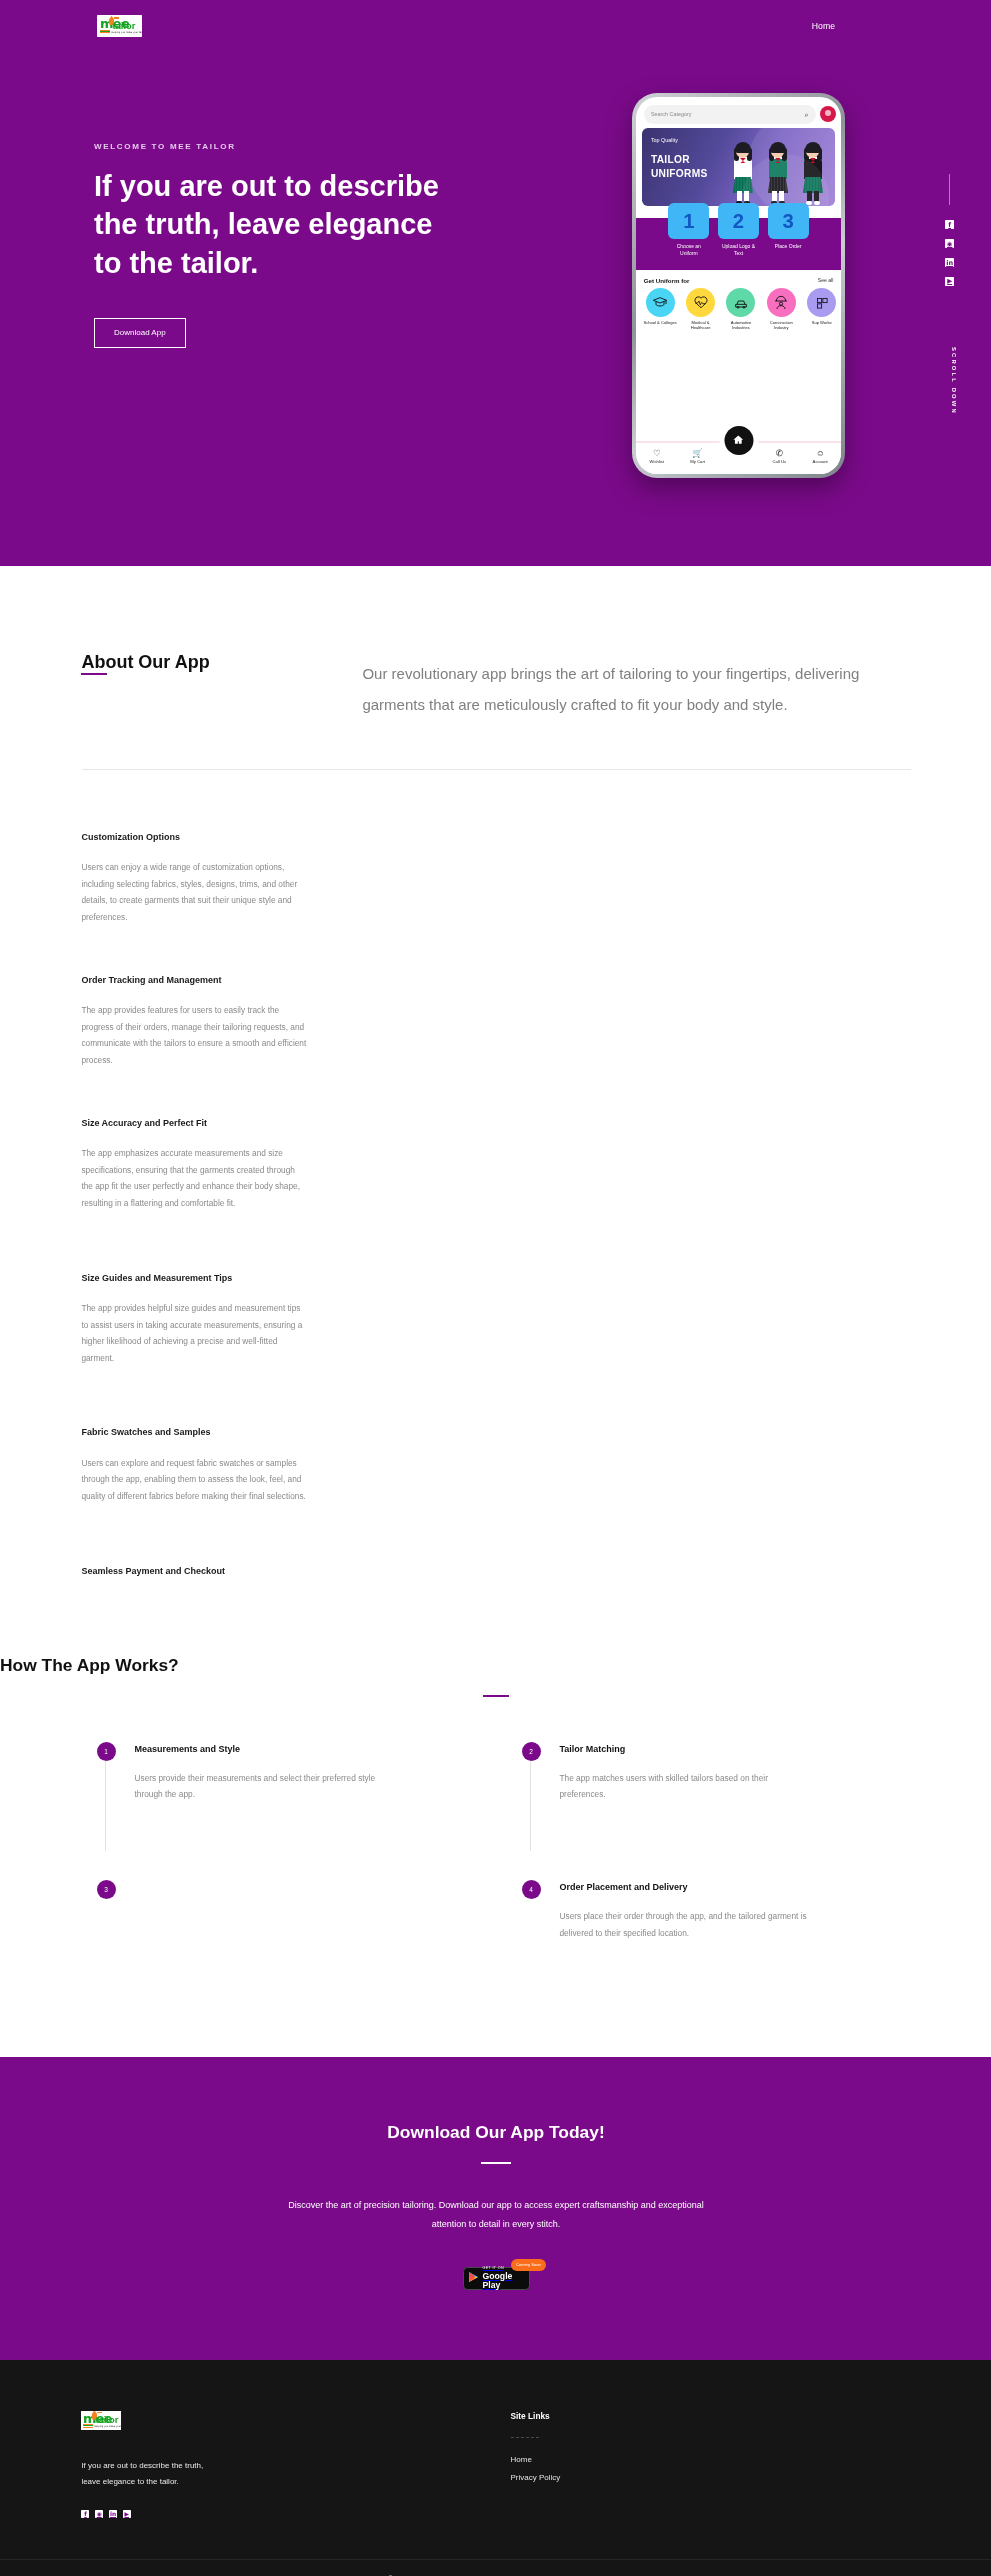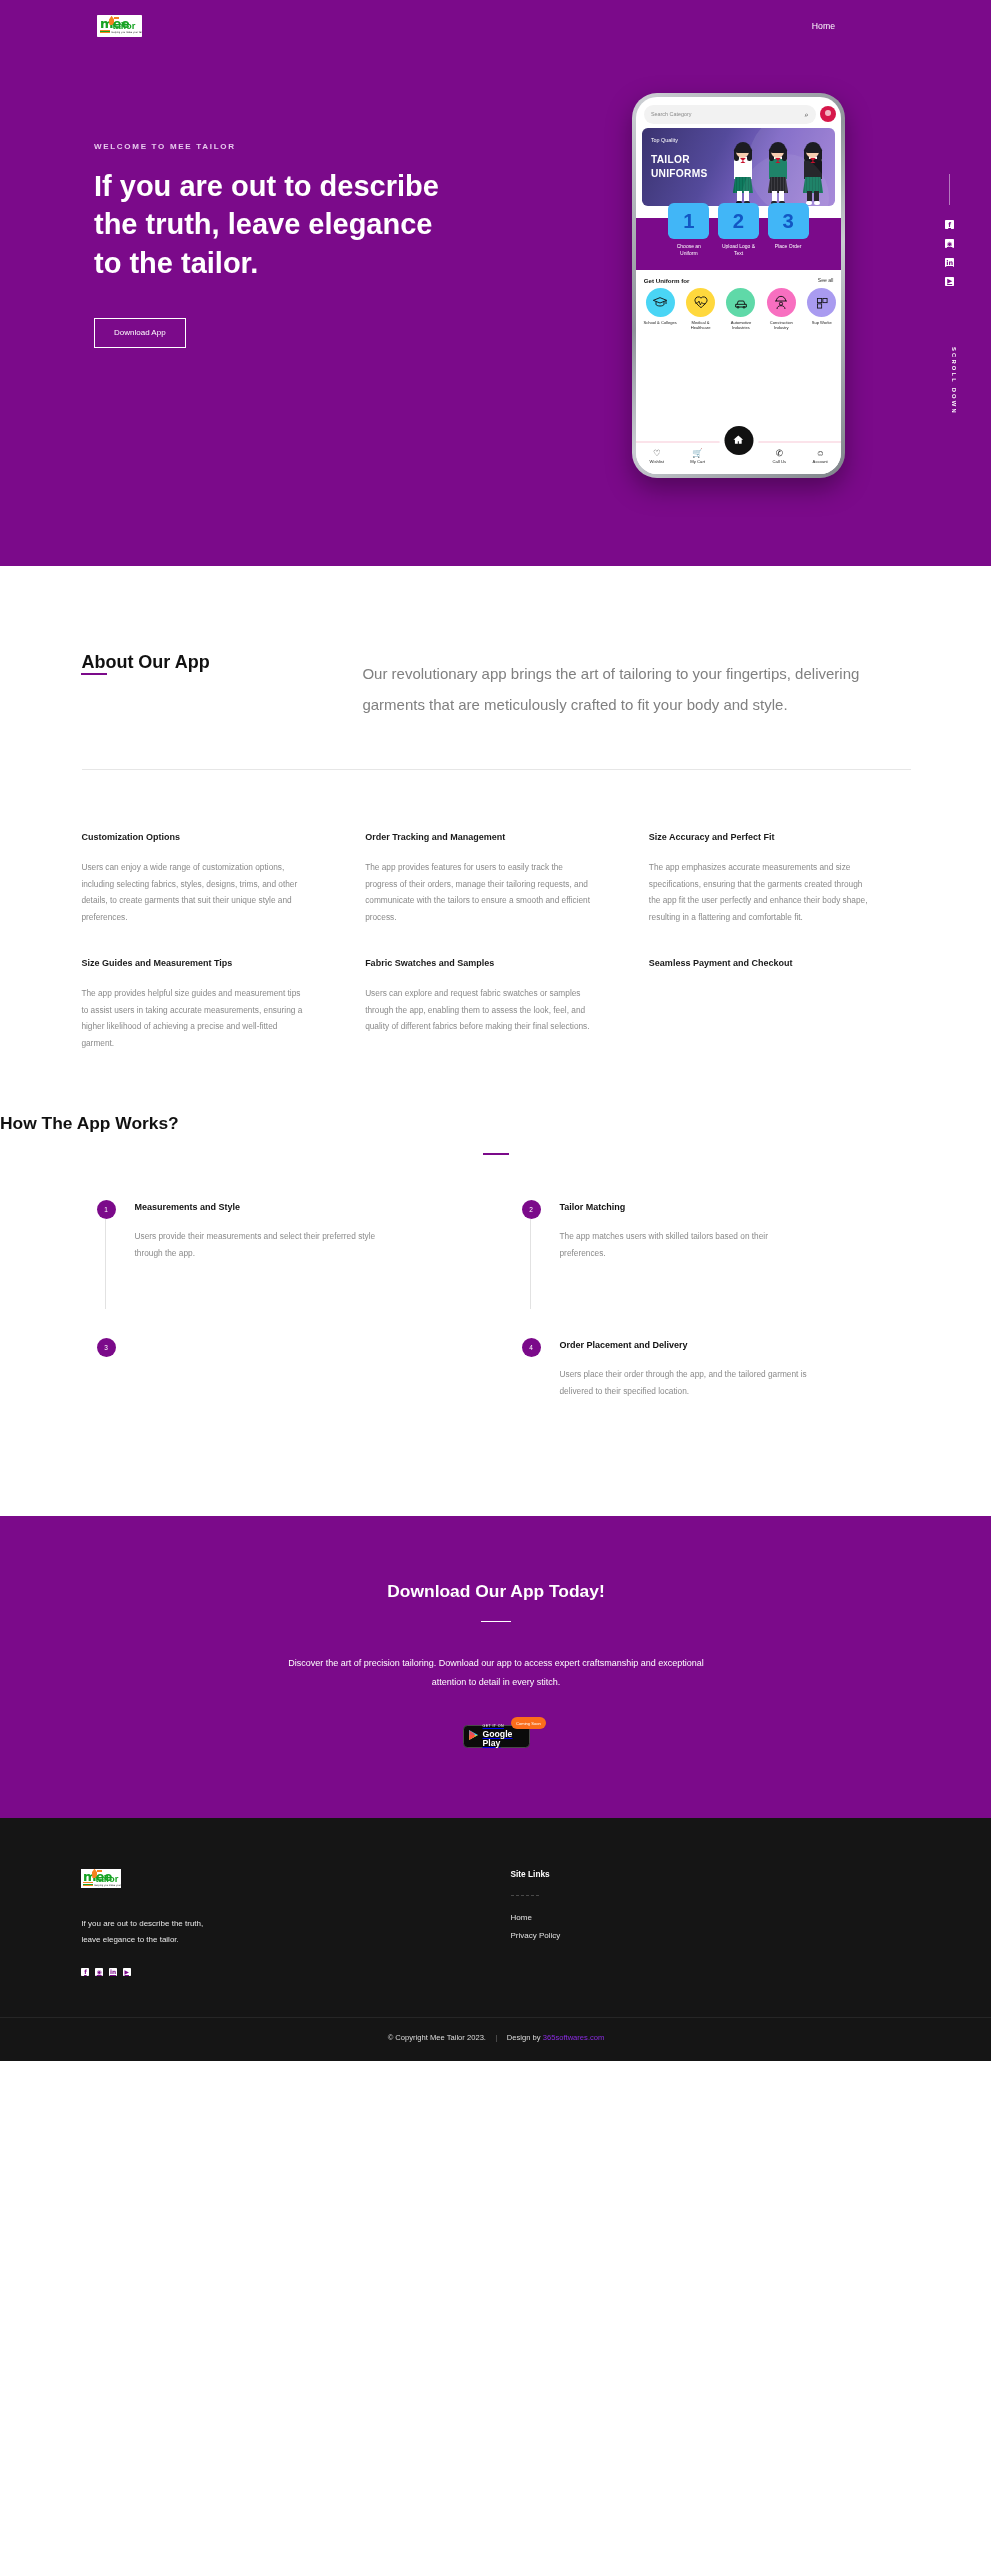--- a/index.html
+++ b/index.html
@@ -300,21 +300,21 @@
   }
   .rule { width: 26px; height: 1.5px; background:#7b0a8a; }
   .about-p {
     color:#808080; font-size: 15px; line-height: 2.1; max-width: 508px;
     padding-top: 5.8px;
   }
   .divider { width: 829px; margin: 48px auto 0 auto; height:0.7px; background:#e6e6e6; }
 
   .features {
     width: 864px; margin: 0 auto; padding: 42px 17.4px 0 17.4px;
-    display:grid; grid-template-columns: repeat(3, 1fr); column-gap: 22px; row-gap: 0;
+    display:grid; grid-template-columns: repeat(1, 1fr); column-gap: 22px; row-gap: 0; gap: 29px;
   }
   .feat { padding-top: 20.3px; }
   .feat h3 { font-size: 9px; color:#1a1a1a; margin-bottom: 17.4px; font-weight:bold; }
   .feat p { font-size: 8.3px; color:#8a8a8a; line-height: 2.0; max-width: 225px; }
 
   
   .how { padding: 62px 0 87px 0; background:#fff; }
   .how-title { text-align:left; font-size: 17.4px; font-weight:bold; color:#111; }
   .how-rule { width:26px; height:1.5px; background:#7b0a8a; margin: 19px auto 0 auto; }
   .steps-grid {

